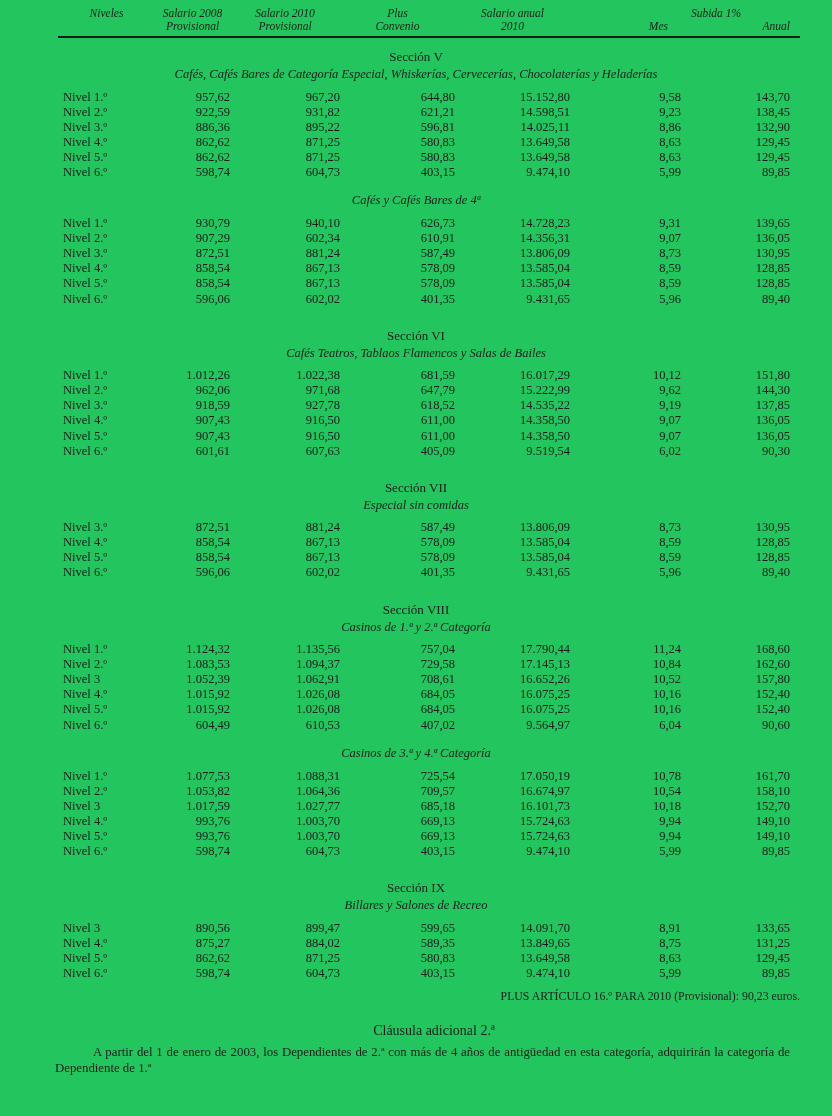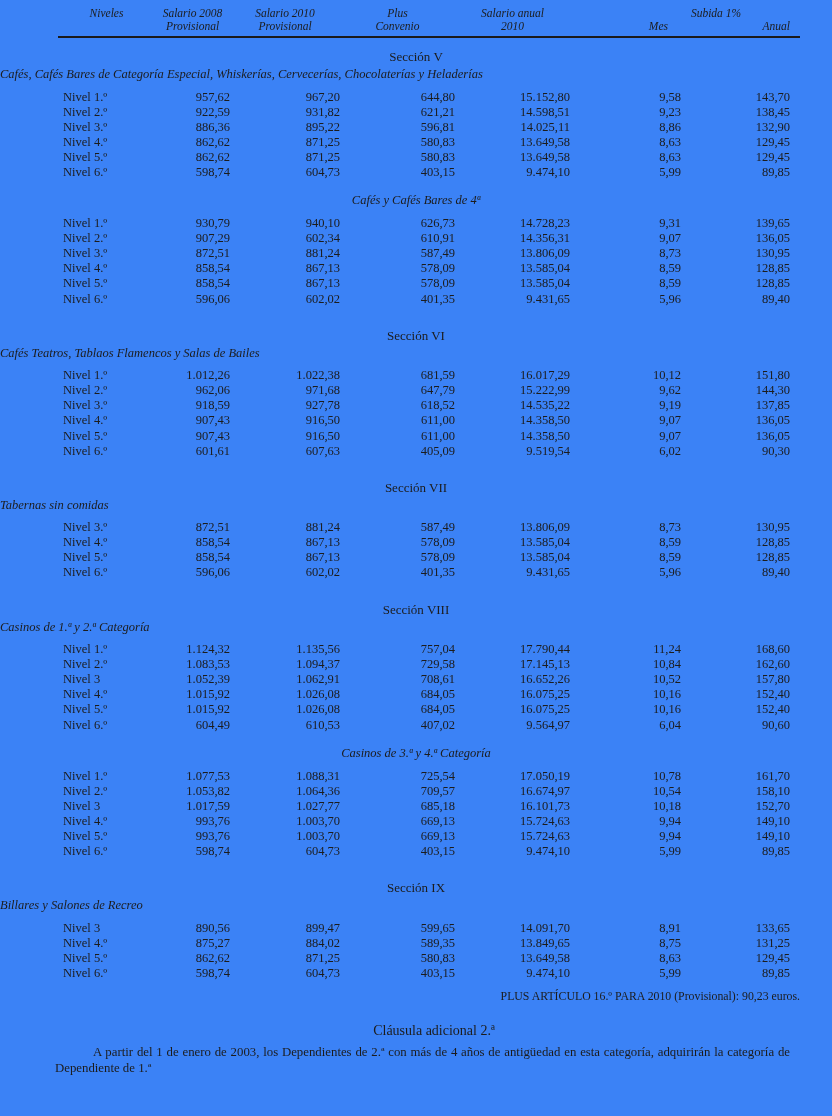--- a/index.html
+++ b/index.html
@@ -1,20 +1,20 @@
 <!DOCTYPE html>
 <html><head>
 <meta charset="utf-8">
 <style>
   html,body { margin:0; padding:0; background:#e8e8e8; }
   .page {
     position:relative;
     width:832px; height:1116px;
     margin:0 auto;
-    background:#3b82f6;
+    background:#22c55e;
     color:#1c1c1c;
     font-family:"Liberation Serif","DejaVu Serif",serif;
     overflow:hidden;
   }
   .content { padding-top:7px; }
 
   
   .grid7 {
     display:grid;
     grid-template-columns:97px 75px 110px 115px 115px 111px 119px;
@@ -27,21 +27,21 @@
   .hcell { text-align:center; white-space:nowrap; }
   .hcell.empty { visibility:hidden; }
   .hcell.span67 { grid-column:6 / 8; padding-left:62px; }
   .hcell.mes { text-align:right; padding-right:13px; }
   .hcell.anual { text-align:right; padding-right:10px; }
   .rule { height:2px; background:#1a1a1a; margin:3px 0 0 58px; width:742px; }
 
   
   .section-title { font-size:13px; text-align:center; margin-top:21px; line-height:16px; }
   #sections .section:first-child .section-title { margin-top:11px; }
-  .section-subtitle { font-size:12.5px; font-style:italic; text-align:left; margin-top:2px; line-height:14.5px; }
+  .section-subtitle { font-size:12.5px; font-style:italic; text-align:center; margin-top:2px; line-height:14.5px; }
   .group-subheading { font-size:12.5px; font-style:italic; text-align:center; margin-top:13px; line-height:15px; }
   .rows { margin-top:8px; }
 
   
   .row { font-size:12.5px; line-height:15.1px; }
   .cell { text-align:right; white-space:nowrap; }
   .cell.c1 { text-align:left; padding-left:5px; }
   .cell.c7 { padding-right:10px; }
 
   
@@ -253,21 +253,21 @@
               <div class="cell c3">607,63</div>
               <div class="cell c4">405,09</div>
               <div class="cell c5">9.519,54</div>
               <div class="cell c6">6,02</div>
               <div class="cell c7">90,30</div>
             </div>
           </div>
         </div>
         <div class="section">
           <div class="section-title">Sección VII</div>
-          <div class="section-subtitle">Tabernas sin comidas</div>
+          <div class="section-subtitle">Especial sin comidas</div>
           <div class="rows">
             <div class="row grid7">
               <div class="cell c1">Nivel 3.º</div>
               <div class="cell c2">872,51</div>
               <div class="cell c3">881,24</div>
               <div class="cell c4">587,49</div>
               <div class="cell c5">13.806,09</div>
               <div class="cell c6">8,73</div>
               <div class="cell c7">130,95</div>
             </div>

